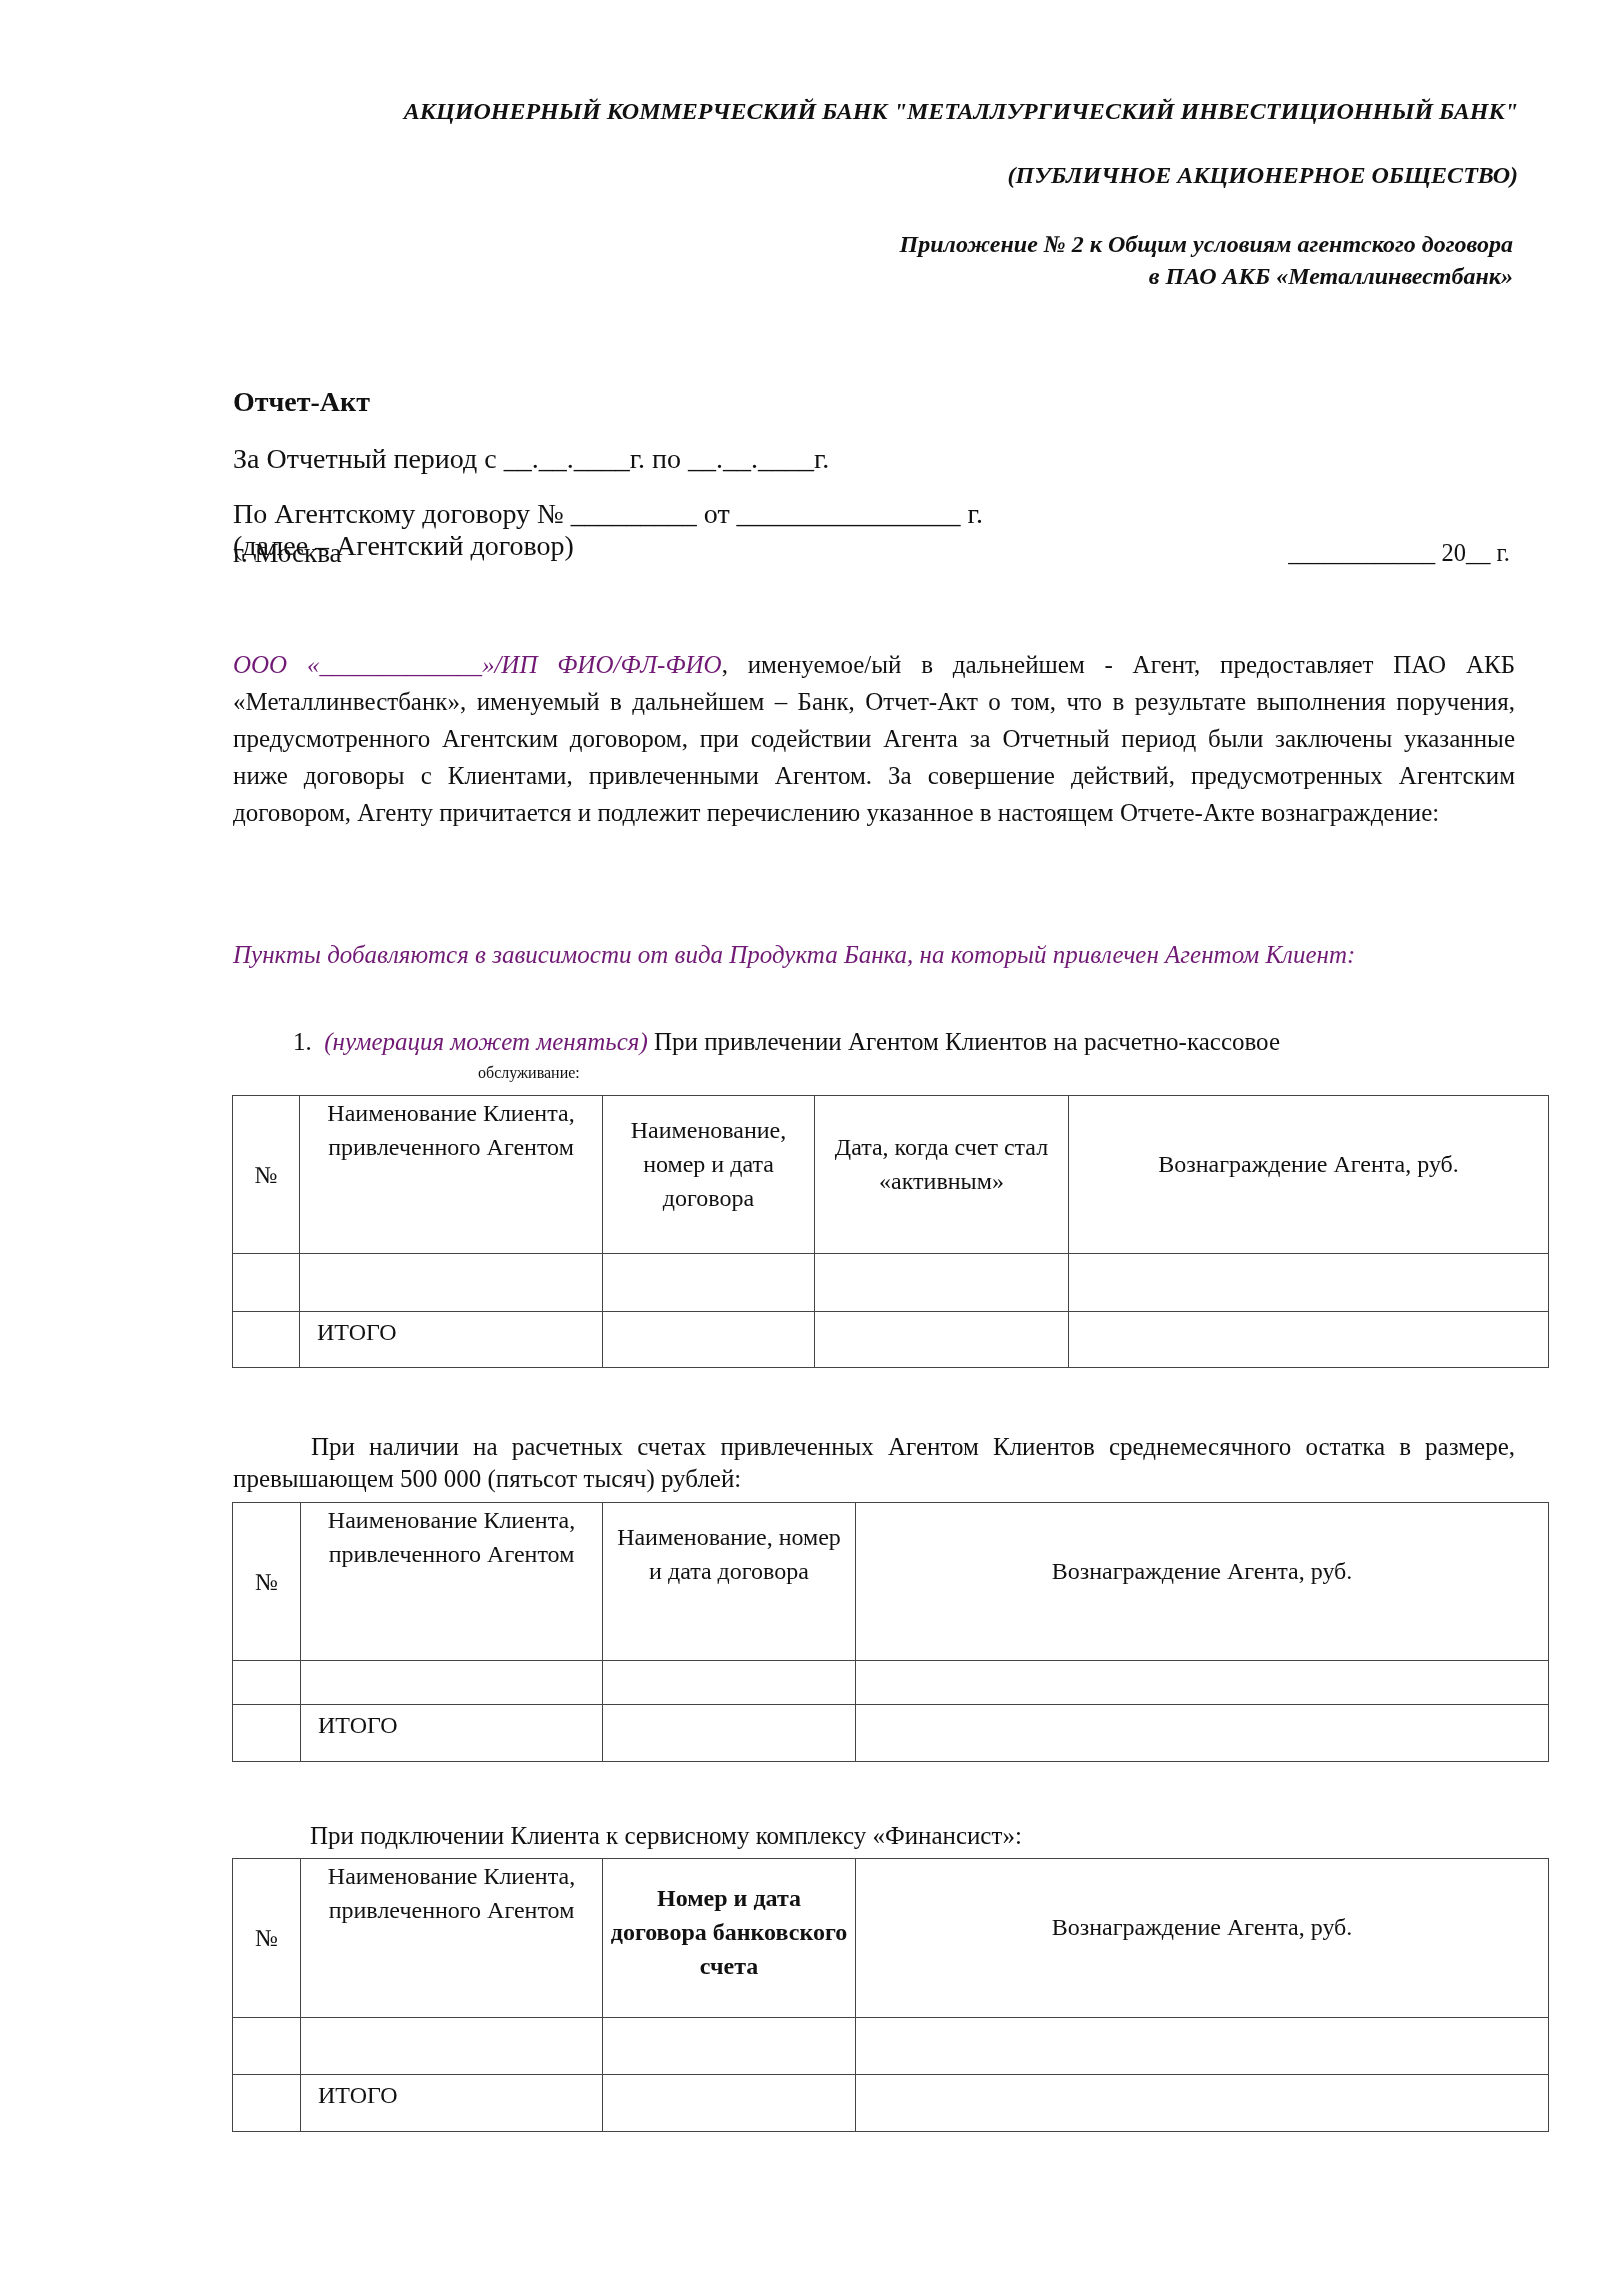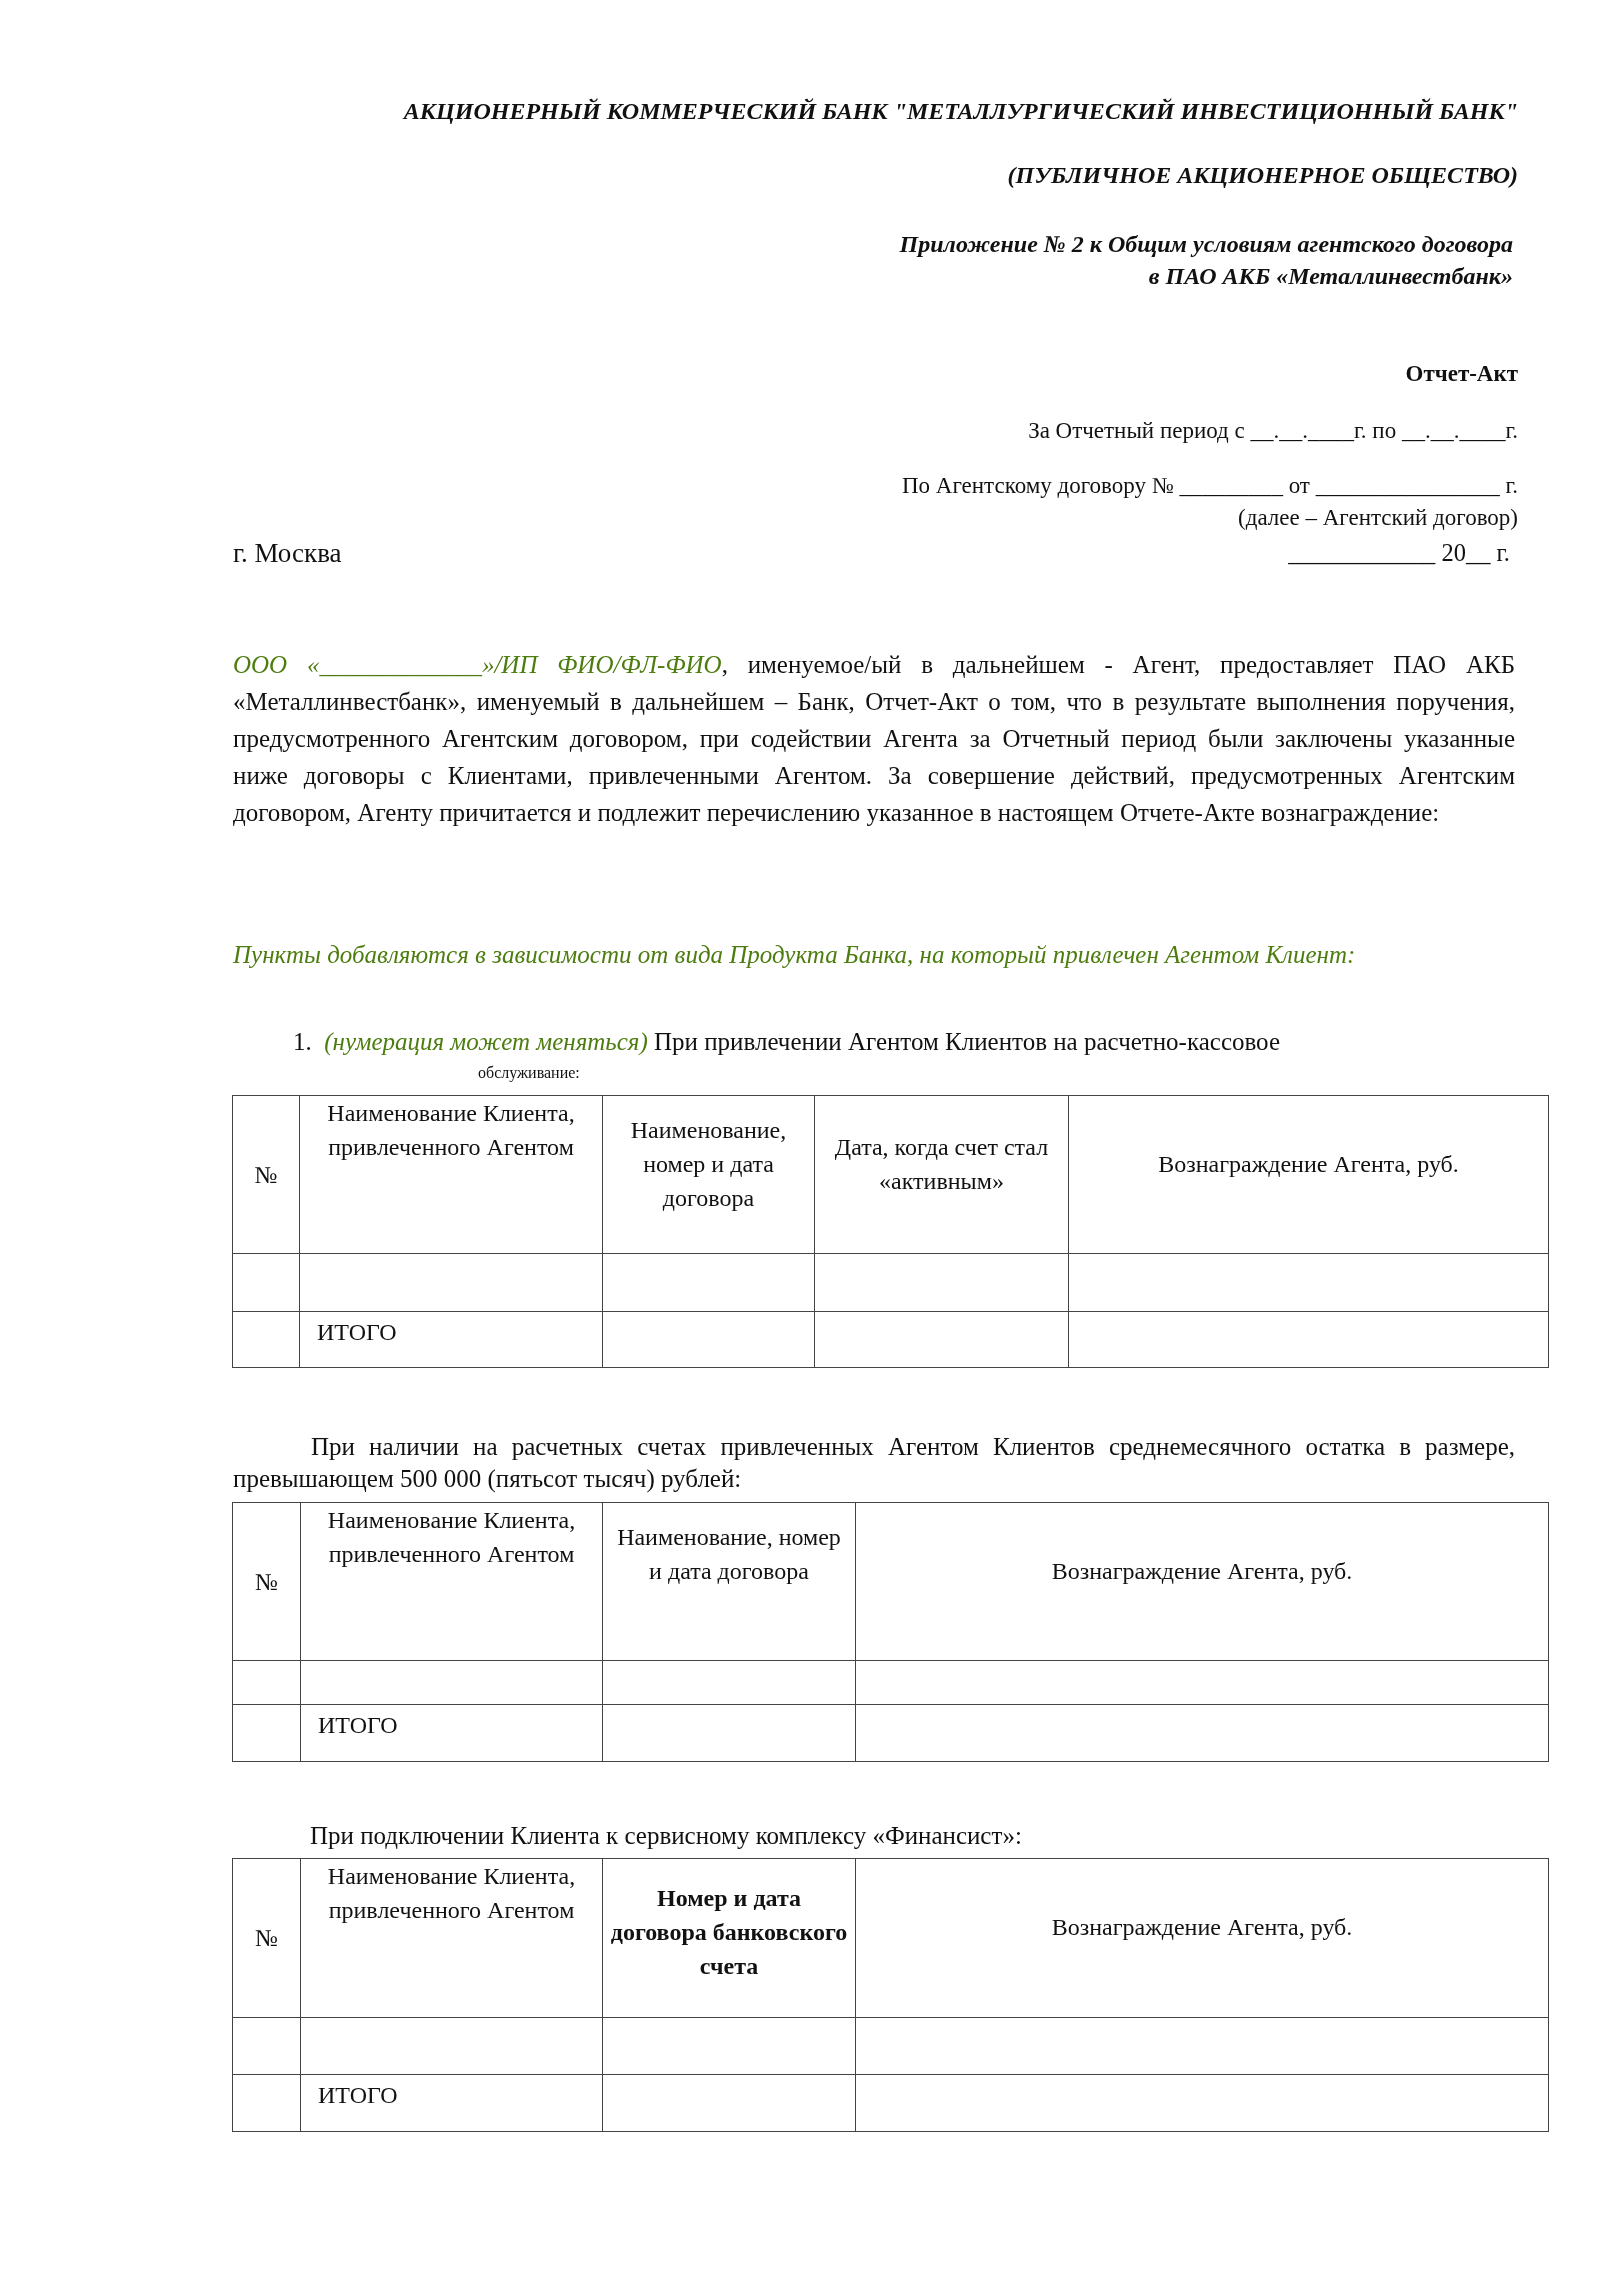--- a/index.html
+++ b/index.html
@@ -2,27 +2,27 @@
 <html style="font-size:13.5px"><head>
 <meta charset="utf-8">
 <style>
   html, body { margin: 0; padding: 0; background: #ffffff; }
   body {
     width: 1623px; height: 2295px; position: relative; overflow: hidden;
     font-family: "Liberation Serif", "DejaVu Serif", serif;
     color: #111111;
   }
   .abs { position: absolute; white-space: nowrap; }
-  .red { color: #4d7c0f; }
+  .red { color: #701a75; }
   .it { font-style: italic; }
   .b { font-weight: bold; }
 
   .hdr { left: 233px; width: 1285px; text-align: right; font-size: 24px; font-weight: bold; font-style: italic; line-height: 30px; }
   .appx { right: 110px; font-size: 24px; font-weight: bold; font-style: italic; line-height: 32px; }
-  .center { left: 233px; width: 1285px; text-align: right; font-size: 23px; line-height: 32px; }
+  .center { left: 233px; width: 1285px; text-align: left; font-size: 28px; line-height: 32px; margin-top: 28px; }
 
   .para {
     position: absolute; left: 233px; width: 1282px;
     font-size: 25px; line-height: 37px; text-align: justify; text-align-last: left;
   }
   .para2 { position: absolute; left: 233px; width: 1282px; font-size: 25px; line-height: 32px; text-align: justify; }
 
   table.grid {
     position: absolute; left: 232px; border-collapse: collapse; table-layout: fixed;
     font-size: 24px; line-height: 34px;

